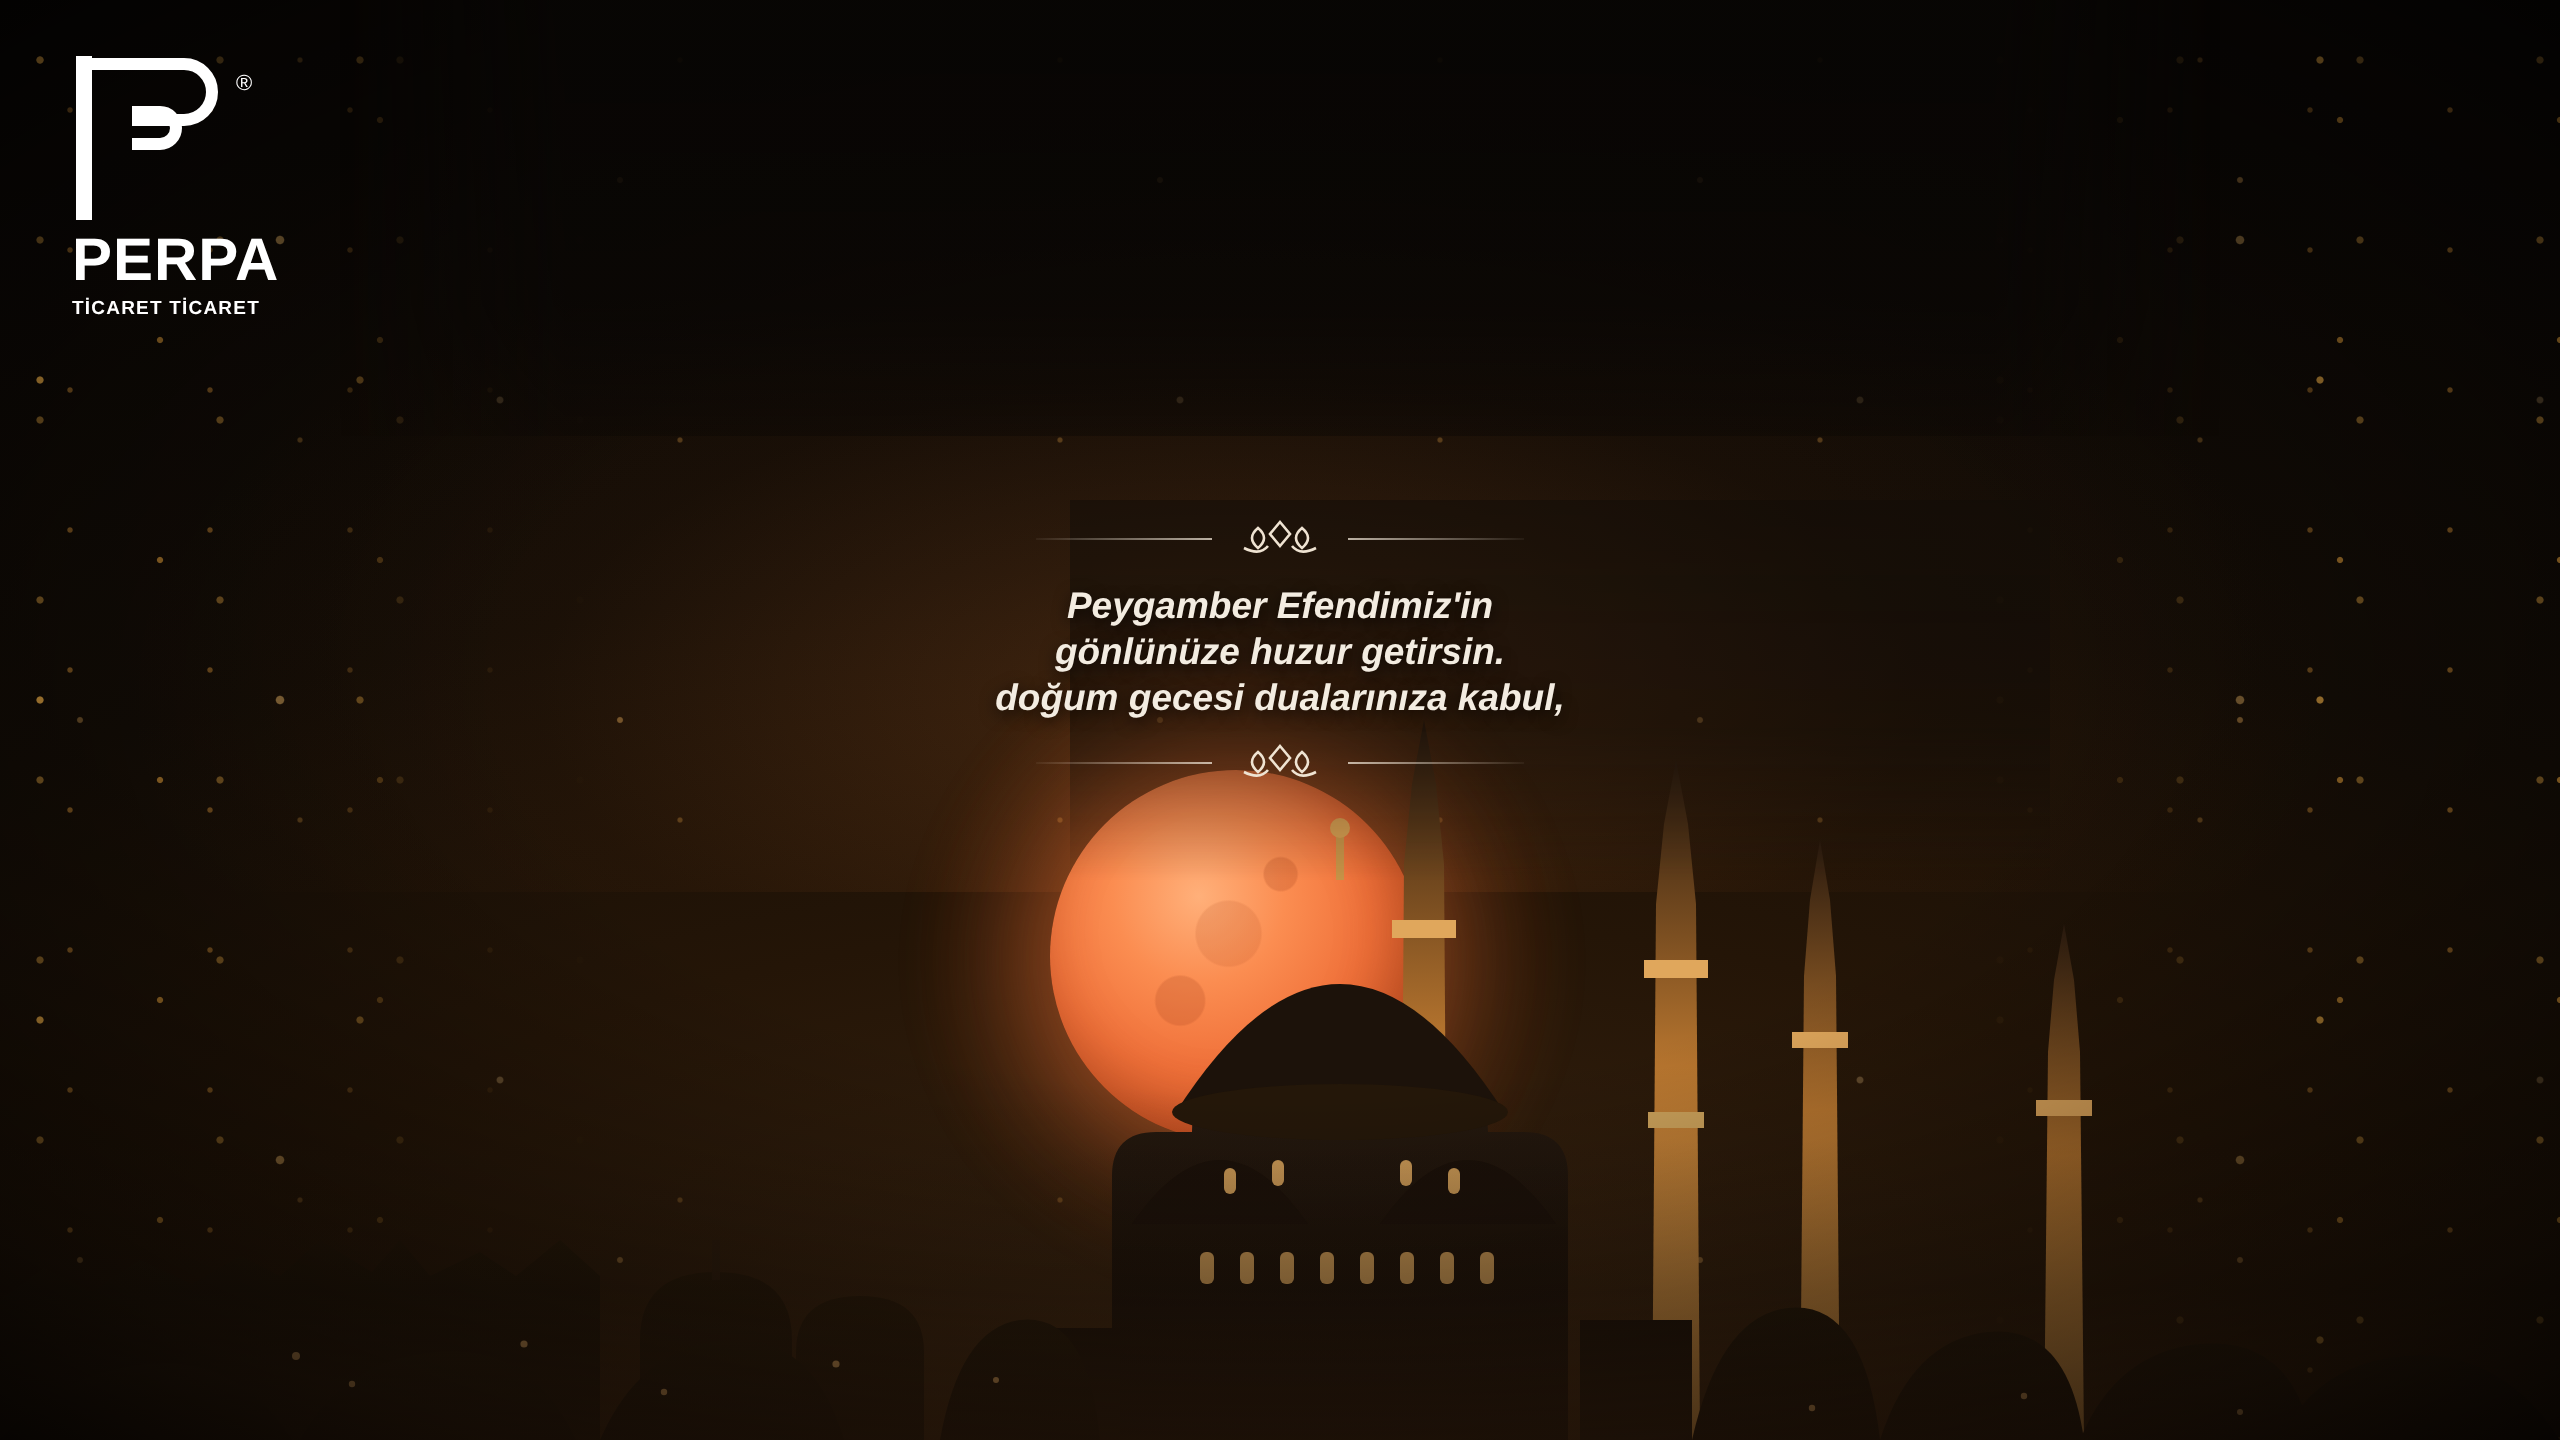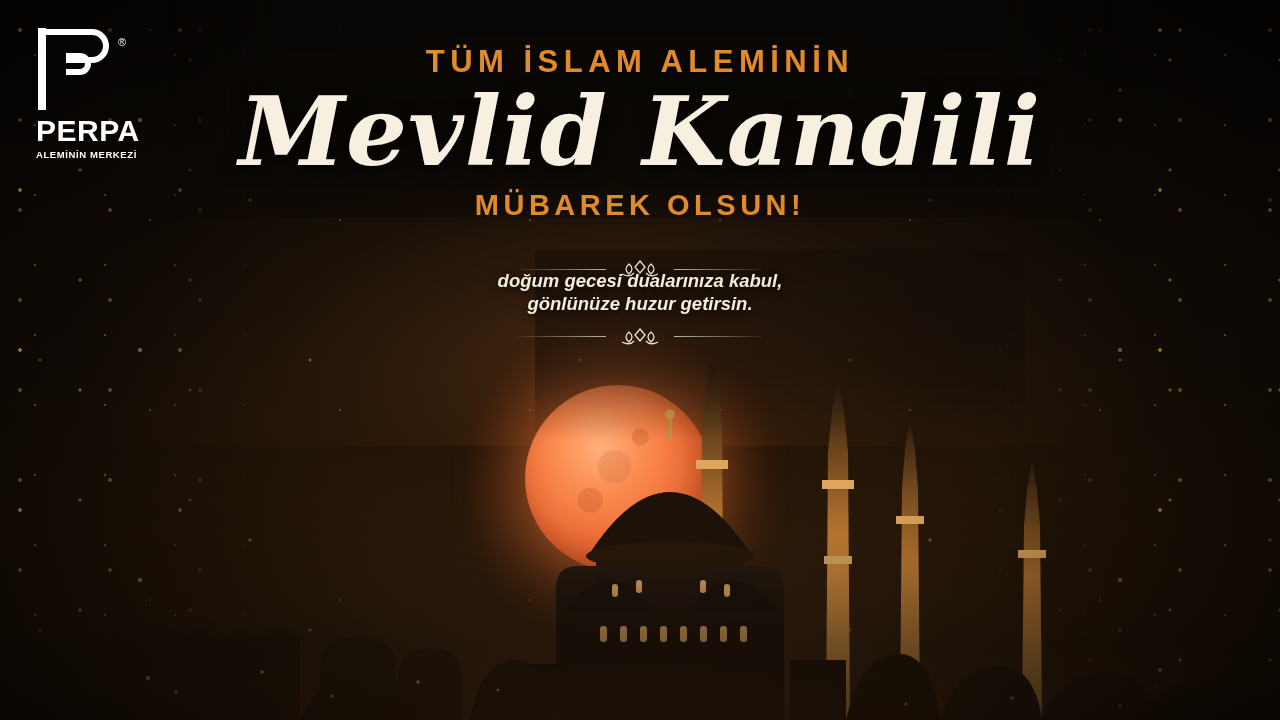--- a/index.html
+++ b/index.html
@@ -385,46 +385,42 @@
       <svg viewBox="0 0 76 86" width="76" height="86">
         <g fill="none" stroke="#ffffff" stroke-width="6">
           <path d="M6,82 L6,6 L56,6 A14,14 0 0 1 56,34 L30,34"></path>
           <path d="M30,46 L44,46 A8,8 0 0 0 44,30 L30,30"></path>
         </g>
         <rect x="2" y="2" width="8" height="82" fill="#ffffff"></rect>
       </svg>
       <span class="logo-reg">®</span>
     </div>
     <div class="logo-name">PERPA</div>
-    <div class="logo-sub">ALEMİNİN MERKEZİ</div>
+    <div class="logo-sub">TİCARET TİCARET</div>
   </div>
 
-  <div class="text-wrap">
-    <div class="eyebrow">TÜM İSLAM ALEMİNİN</div>
-    <div class="title">Mevlid Kandili</div>
-    <div class="subline">MÜBAREK OLSUN!</div>
-  </div>
 
   <div class="message-block">
     <div class="ornament">
       <span class="rule"></span>
       <svg width="48" height="22" viewBox="0 0 48 22">
         <g fill="none" stroke="#efe3d2" stroke-width="1.3">
           <path d="M24,3 L29,9 L24,15 L19,9 Z"></path>
           <path d="M13,6 q-6,5 0,10 q6,-5 0,-10 Z"></path>
           <path d="M35,6 q6,5 0,10 q-6,-5 0,-10 Z"></path>
           <path d="M6,16 q8,4 12,-1"></path>
           <path d="M42,16 q-8,4 -12,-1"></path>
         </g>
       </svg>
       <span class="rule r"></span>
     </div>
 
+    <div class="message-text">Peygamber Efendimiz'in</div>
+    <div class="message-text" style="margin-top:-12px">gönlünüze huzur getirsin.</div>
     <div class="message-text" style="margin-top:-12px">doğum gecesi dualarınıza kabul,</div>
-    <div class="message-text" style="margin-top:-12px">gönlünüze huzur getirsin.</div>
 
     <div class="ornament">
       <span class="rule"></span>
       <svg width="48" height="22" viewBox="0 0 48 22">
         <g fill="none" stroke="#efe3d2" stroke-width="1.3">
           <path d="M24,3 L29,9 L24,15 L19,9 Z"></path>
           <path d="M13,6 q-6,5 0,10 q6,-5 0,-10 Z"></path>
           <path d="M35,6 q6,5 0,10 q-6,-5 0,-10 Z"></path>
           <path d="M6,16 q8,4 12,-1"></path>
           <path d="M42,16 q-8,4 -12,-1"></path>

